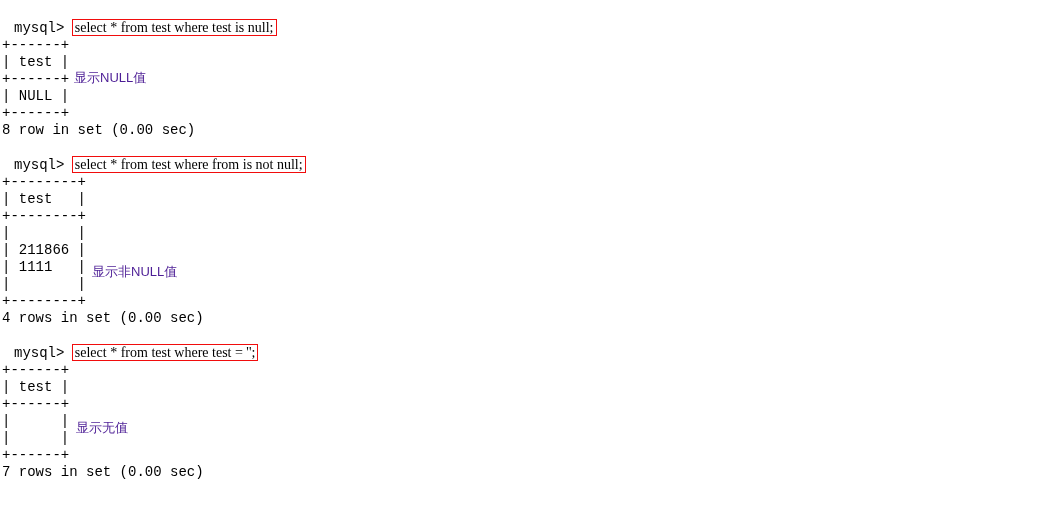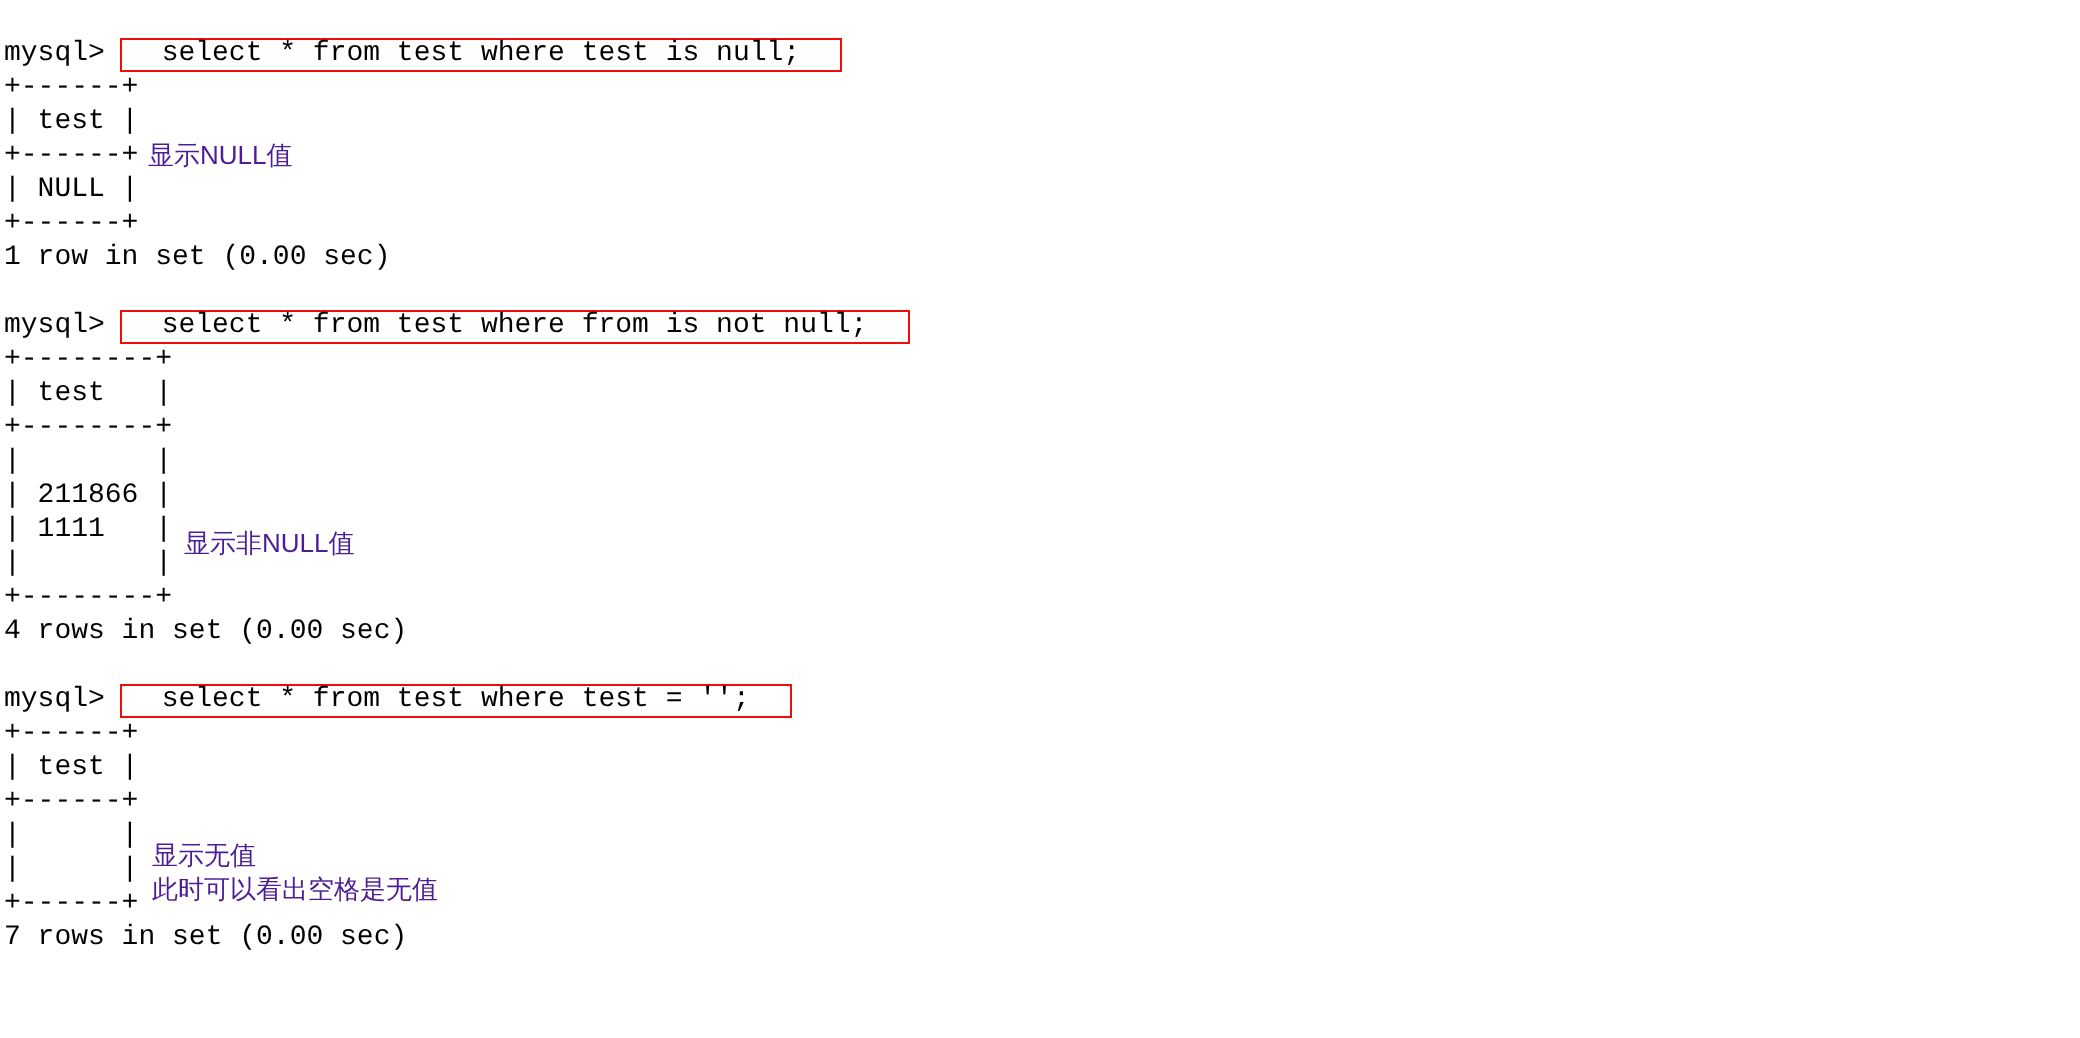--- a/index.html
+++ b/index.html
@@ -14,28 +14,30 @@
     color: #000;
   }
   .terminal {
     padding: 2px 0 0 2px;
     white-space: pre;
     line-height: 17px;
     position: relative;
   }
   .prompt {
     display: inline;
+    margin-left: 12px;
   }
   .sql-box {
     display: inline-block;
     border: 1.5px solid #f10c0c;
-    padding: 0 20px;
+    padding: 0 2px;
     margin-left: -1px;
     line-height: 15px;
     vertical-align: baseline;
+    font-family: Liberation Serif, serif;
   }
   .note {
     position: absolute;
     color: #4c1d95;
     font-family: "Microsoft YaHei", Arial, sans-serif;
     font-size: 13px;
     line-height: 16px;
     white-space: normal;
   }
   .watermark {
@@ -51,21 +53,21 @@
 </head>
 <body>
 
 <div class="terminal">
 <span class="prompt">mysql&gt; </span><span class="sql-box">select * from test where test is null;</span>
 <span>+------+</span>
 <span>| test |</span>
 <span>+------+</span>
 <span>| NULL |</span>
 <span>+------+</span>
-<span>1 row in set (0.00 sec)</span>
+<span>8 row in set (0.00 sec)</span>
 
 <span class="prompt">mysql&gt; </span><span class="sql-box">select * from test where from is not null;</span>
 <span>+--------+</span>
 <span>| test   |</span>
 <span>+--------+</span>
 <span>|        |</span>
 <span>| 211866 |</span>
 <span>| 1111   |</span>
 <span>|        |</span>
 <span>+--------+</span>
@@ -75,15 +77,14 @@
 <span>+------+</span>
 <span>| test |</span>
 <span>+------+</span>
 <span>|      |</span>
 <span>|      |</span>
 <span>+------+</span>
 <span>7 rows in set (0.00 sec)</span>
 <div class="note" style="left:74px; top:70px;">显示NULL值</div>
 <div class="note" style="left:92px; top:264px;">显示非NULL值</div>
 <div class="note" style="left:76px; top:420px;">显示无值</div>
-<div class="note" style="left:76px; top:437px;">此时可以看出空格是无值</div>
 <div class="watermark"></div>
 </div>
 
 </body></html>

